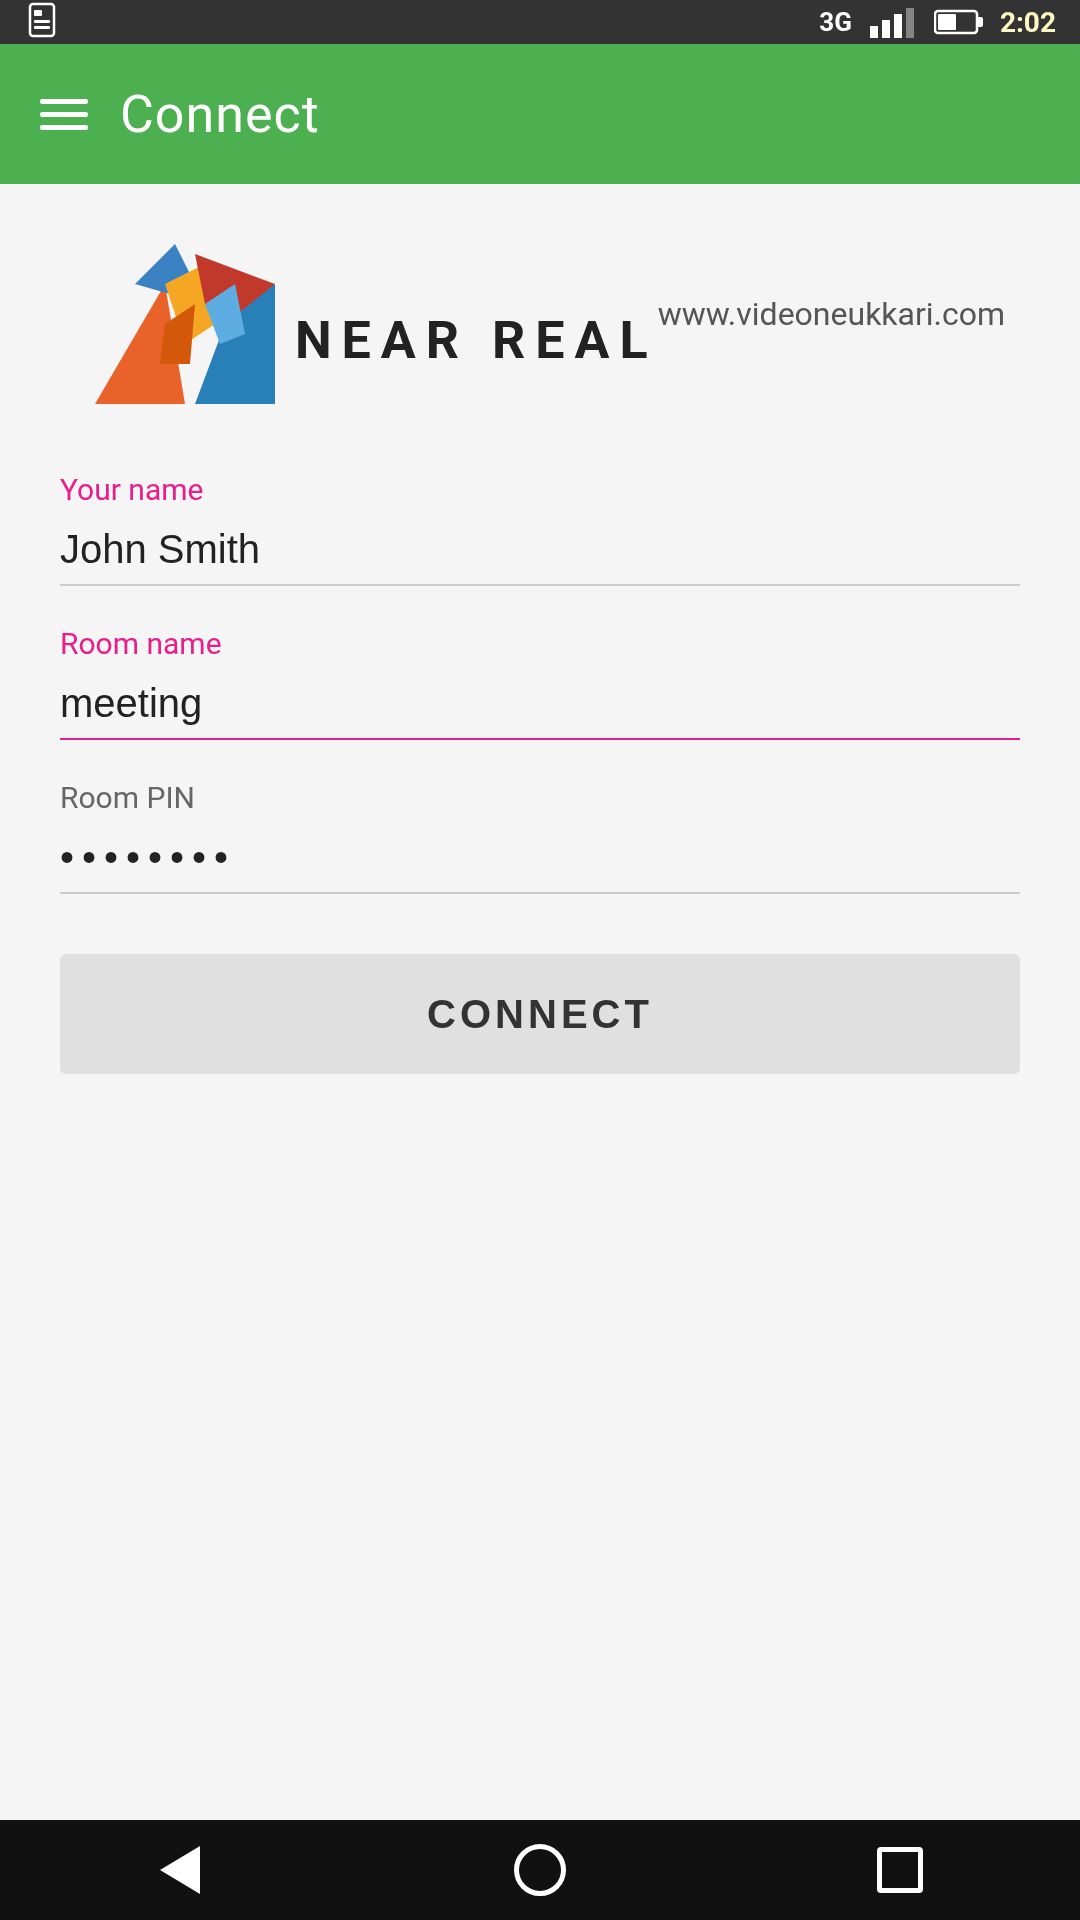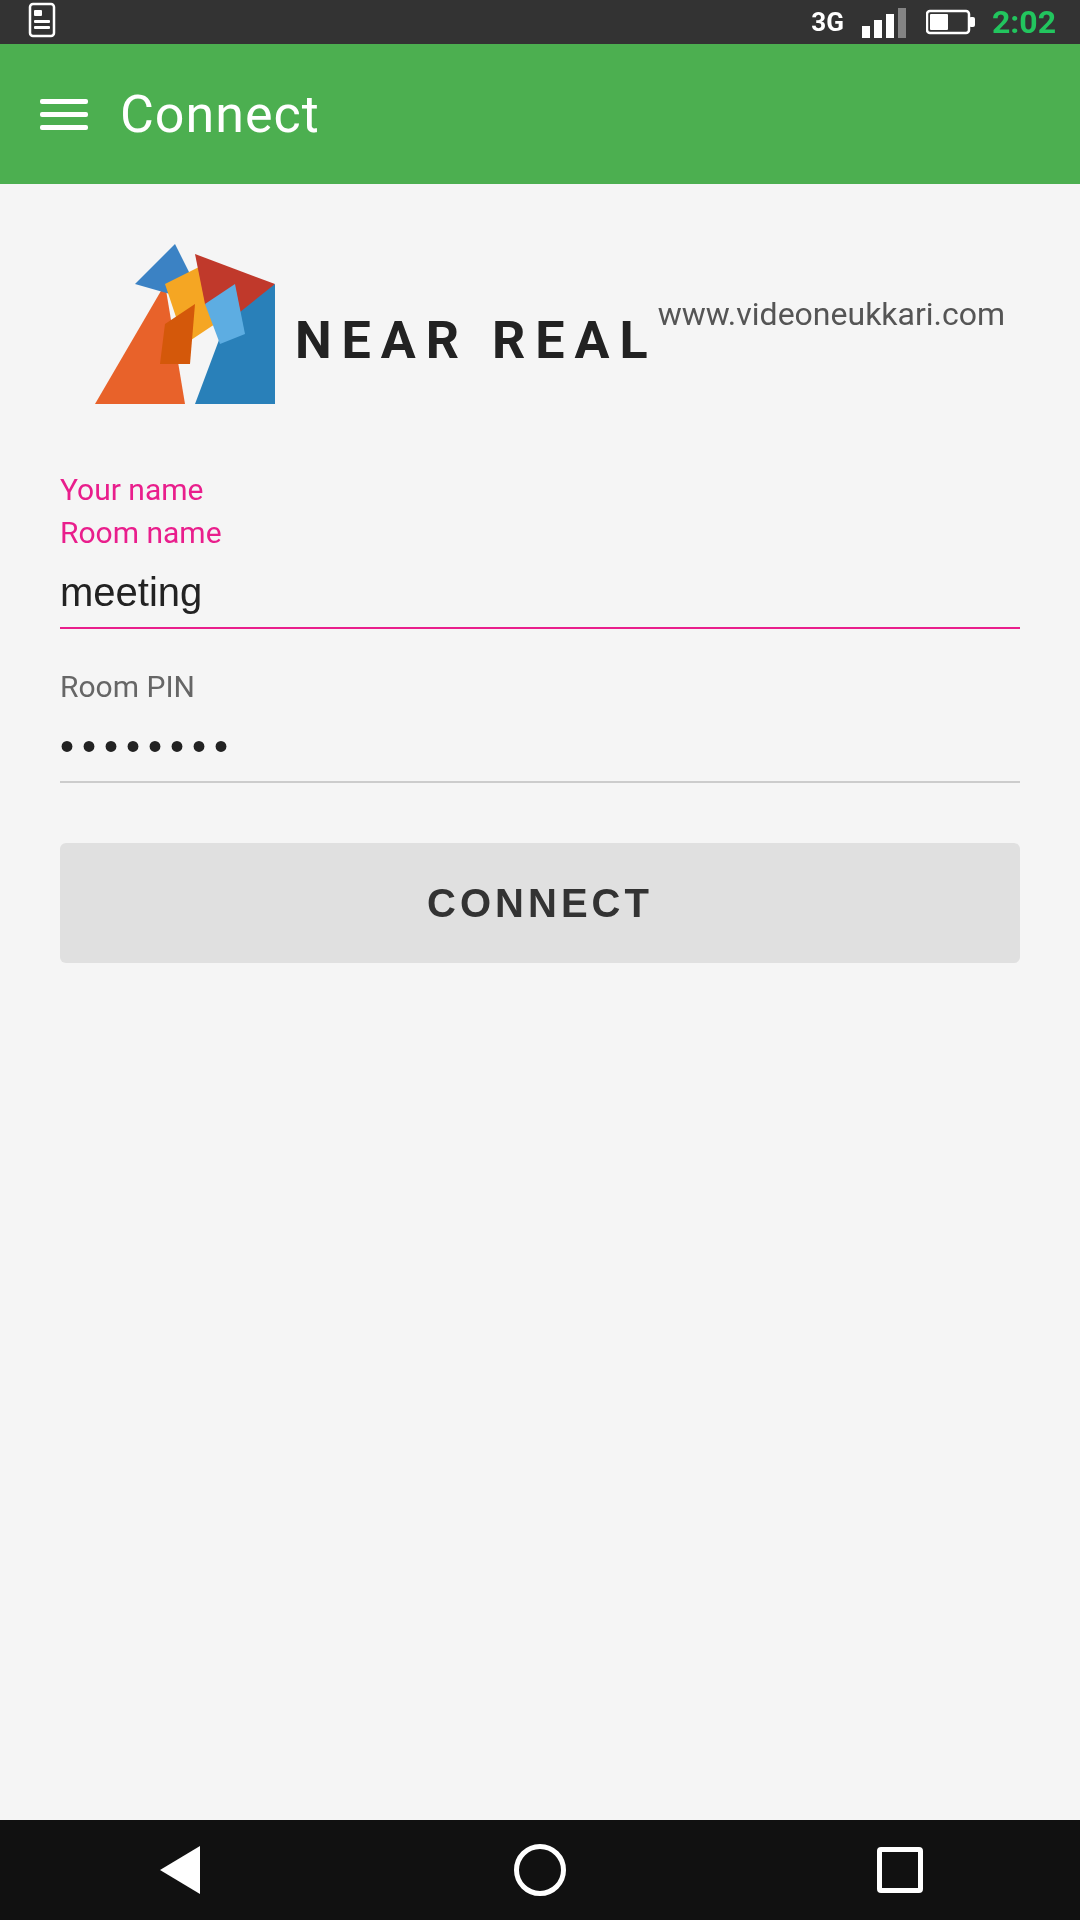--- a/index.html
+++ b/index.html
@@ -28,22 +28,22 @@
       justify-content: flex-end;
       padding: 0 24px;
       gap: 16px;
     }
 
     .status-bar-left {
       margin-right: auto;
     }
 
     .status-time {
-      color: #22c55e;
-      font-size: 32px;
+      color: #fef9c3;
+      font-size: 28px;
       font-weight: bold;
     }
 
     
     .app-bar {
       width: 100%;
       height: 140px;
       background: #4caf50;
       display: flex;
       align-items: center;
@@ -269,20 +269,21 @@
       <polygon points="90,80 120,60 115,120 85,120" fill="#d4580a"></polygon>
     </svg>
     <span class="logo-text">NEAR REAL</span>
     <span class="website-url">www.videoneukkari.com</span>
   </div>
 
   <div class="form-container">
 
     
     <div class="field-label">Your name</div>
+    <input type="text" class="text-input" value="John Smith" style="">
 
     
     <div class="field-label">Room name</div>
     <input type="text" class="text-input active" value="meeting" style="">
 
     
     <div class="field-label" style="color:#666;">Room PIN</div>
     <input type="password" class="password-input" value="12345678" style="">
 
     

